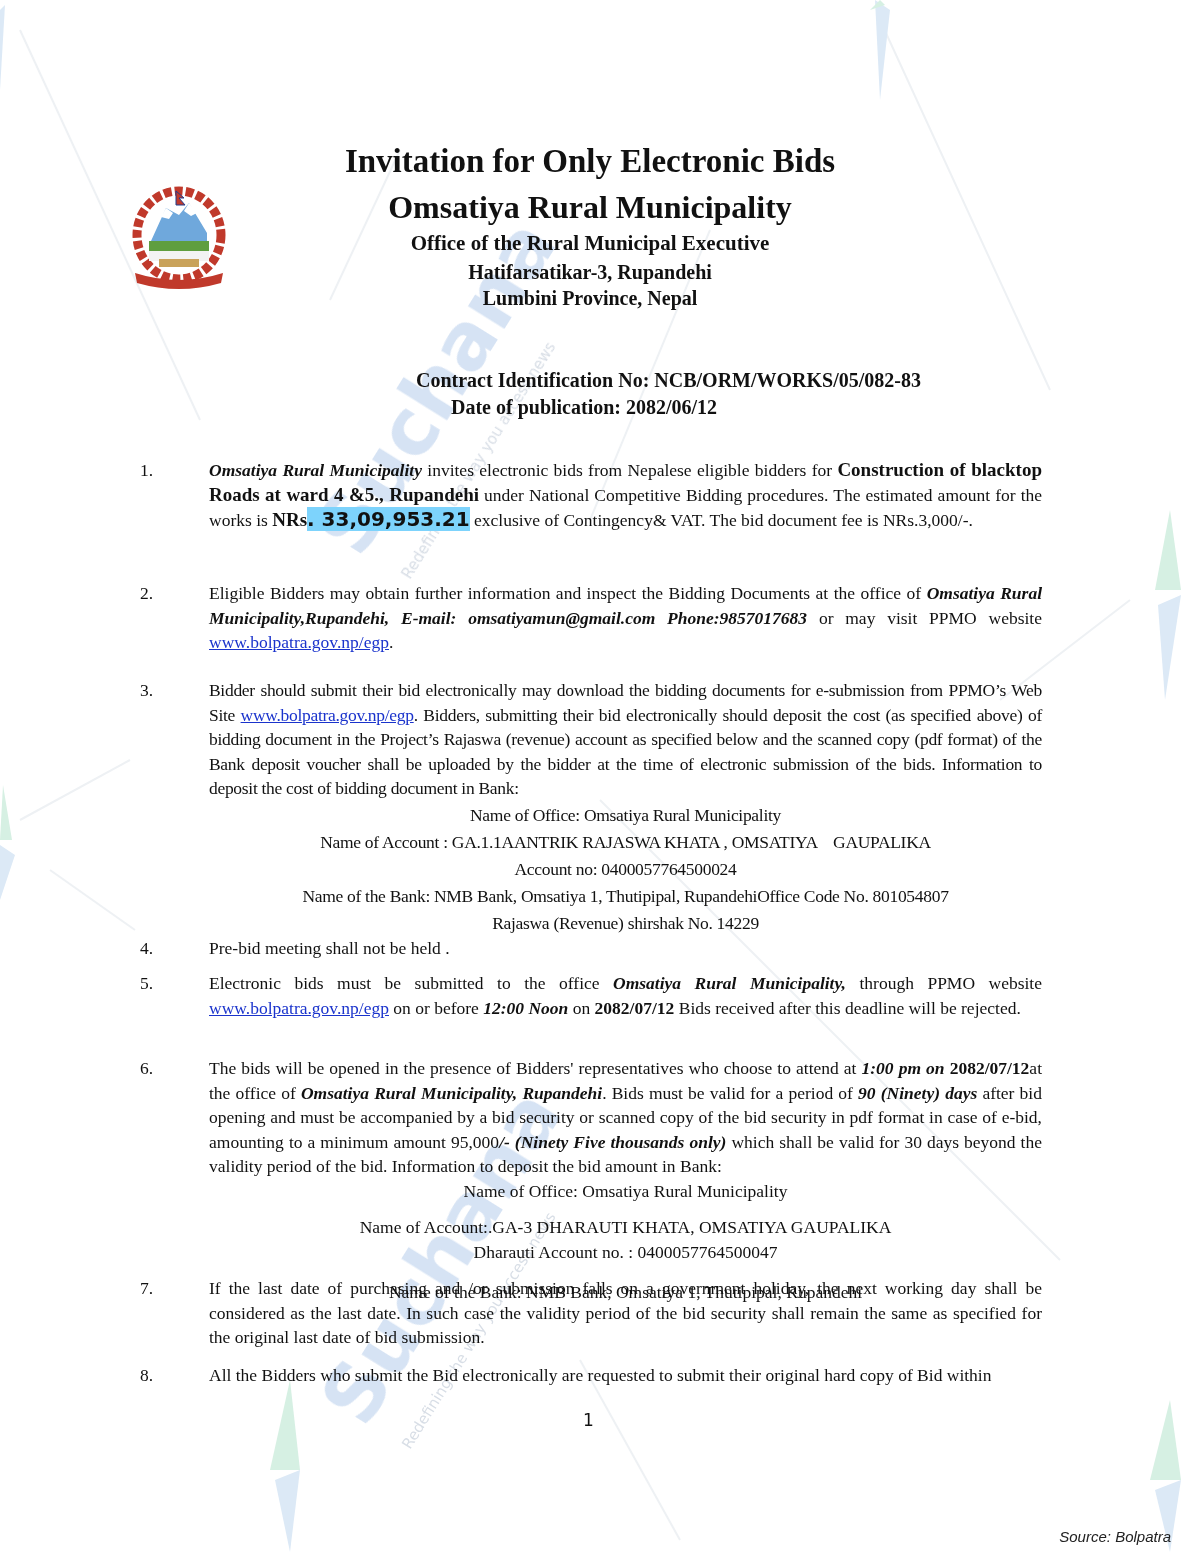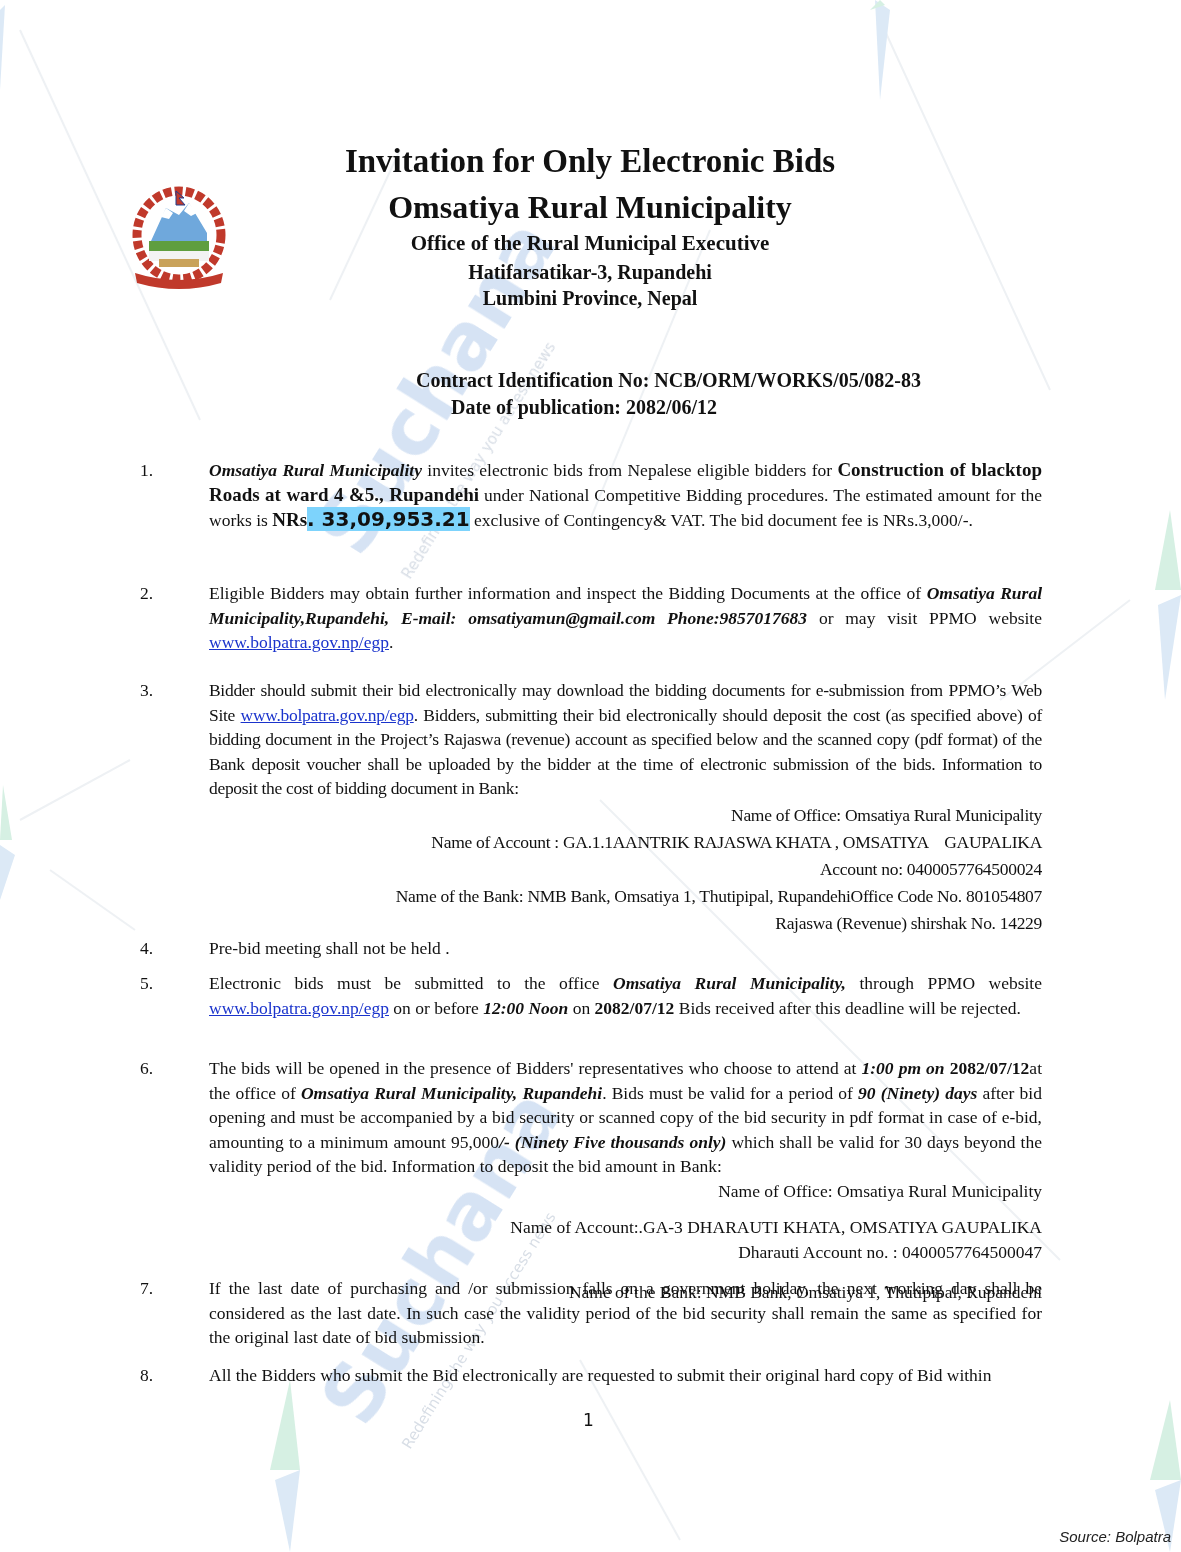--- a/index.html
+++ b/index.html
@@ -22,21 +22,21 @@
 
   .sub { position: absolute; font-weight: bold; font-size: 20px; line-height: 26px; white-space: nowrap; }
   .sub-1 { left: 180px; top: 340px; }
   .sub-2 { left: 416px; top: 367px; }
   .sub-3 { left: 451px; top: 394px; }
 
   
   .item { position: absolute; left: 140px; width: 902px; font-size: 17.5px; line-height: 24.5px; }
   .item .num { position: absolute; left: 0; top: 0; width: 30px; }
   .item .txt { margin-left: 69px; text-align: justify; }
-  .item .line { display: block; text-align: right; margin-top: 2.5px; }
+  .item .line { display: block; text-align: center; margin-top: 2.5px; }
   .bi { font-weight: bold; font-style: italic; }
   .b  { font-weight: bold; }
   .big { font-size: 19px; }
   .hl { background: #7dd3fc; font-family: "DejaVu Sans", sans-serif; font-weight: bold; font-size: 20px; }
   a.link { color: #1a33cc; text-decoration: underline; }
   .item3 .txt { letter-spacing: -0.3px; }
 
   .page-num { position: absolute; left: 583px; top: 1410px; font-family: "DejaVu Sans", sans-serif; font-size: 17px; }
   .source { position: absolute; right: 10px; top: 1528px; font-family: "Liberation Sans", sans-serif; font-style: italic; font-size: 15px; color: #222; margin-left: 10px; }
 </style>

